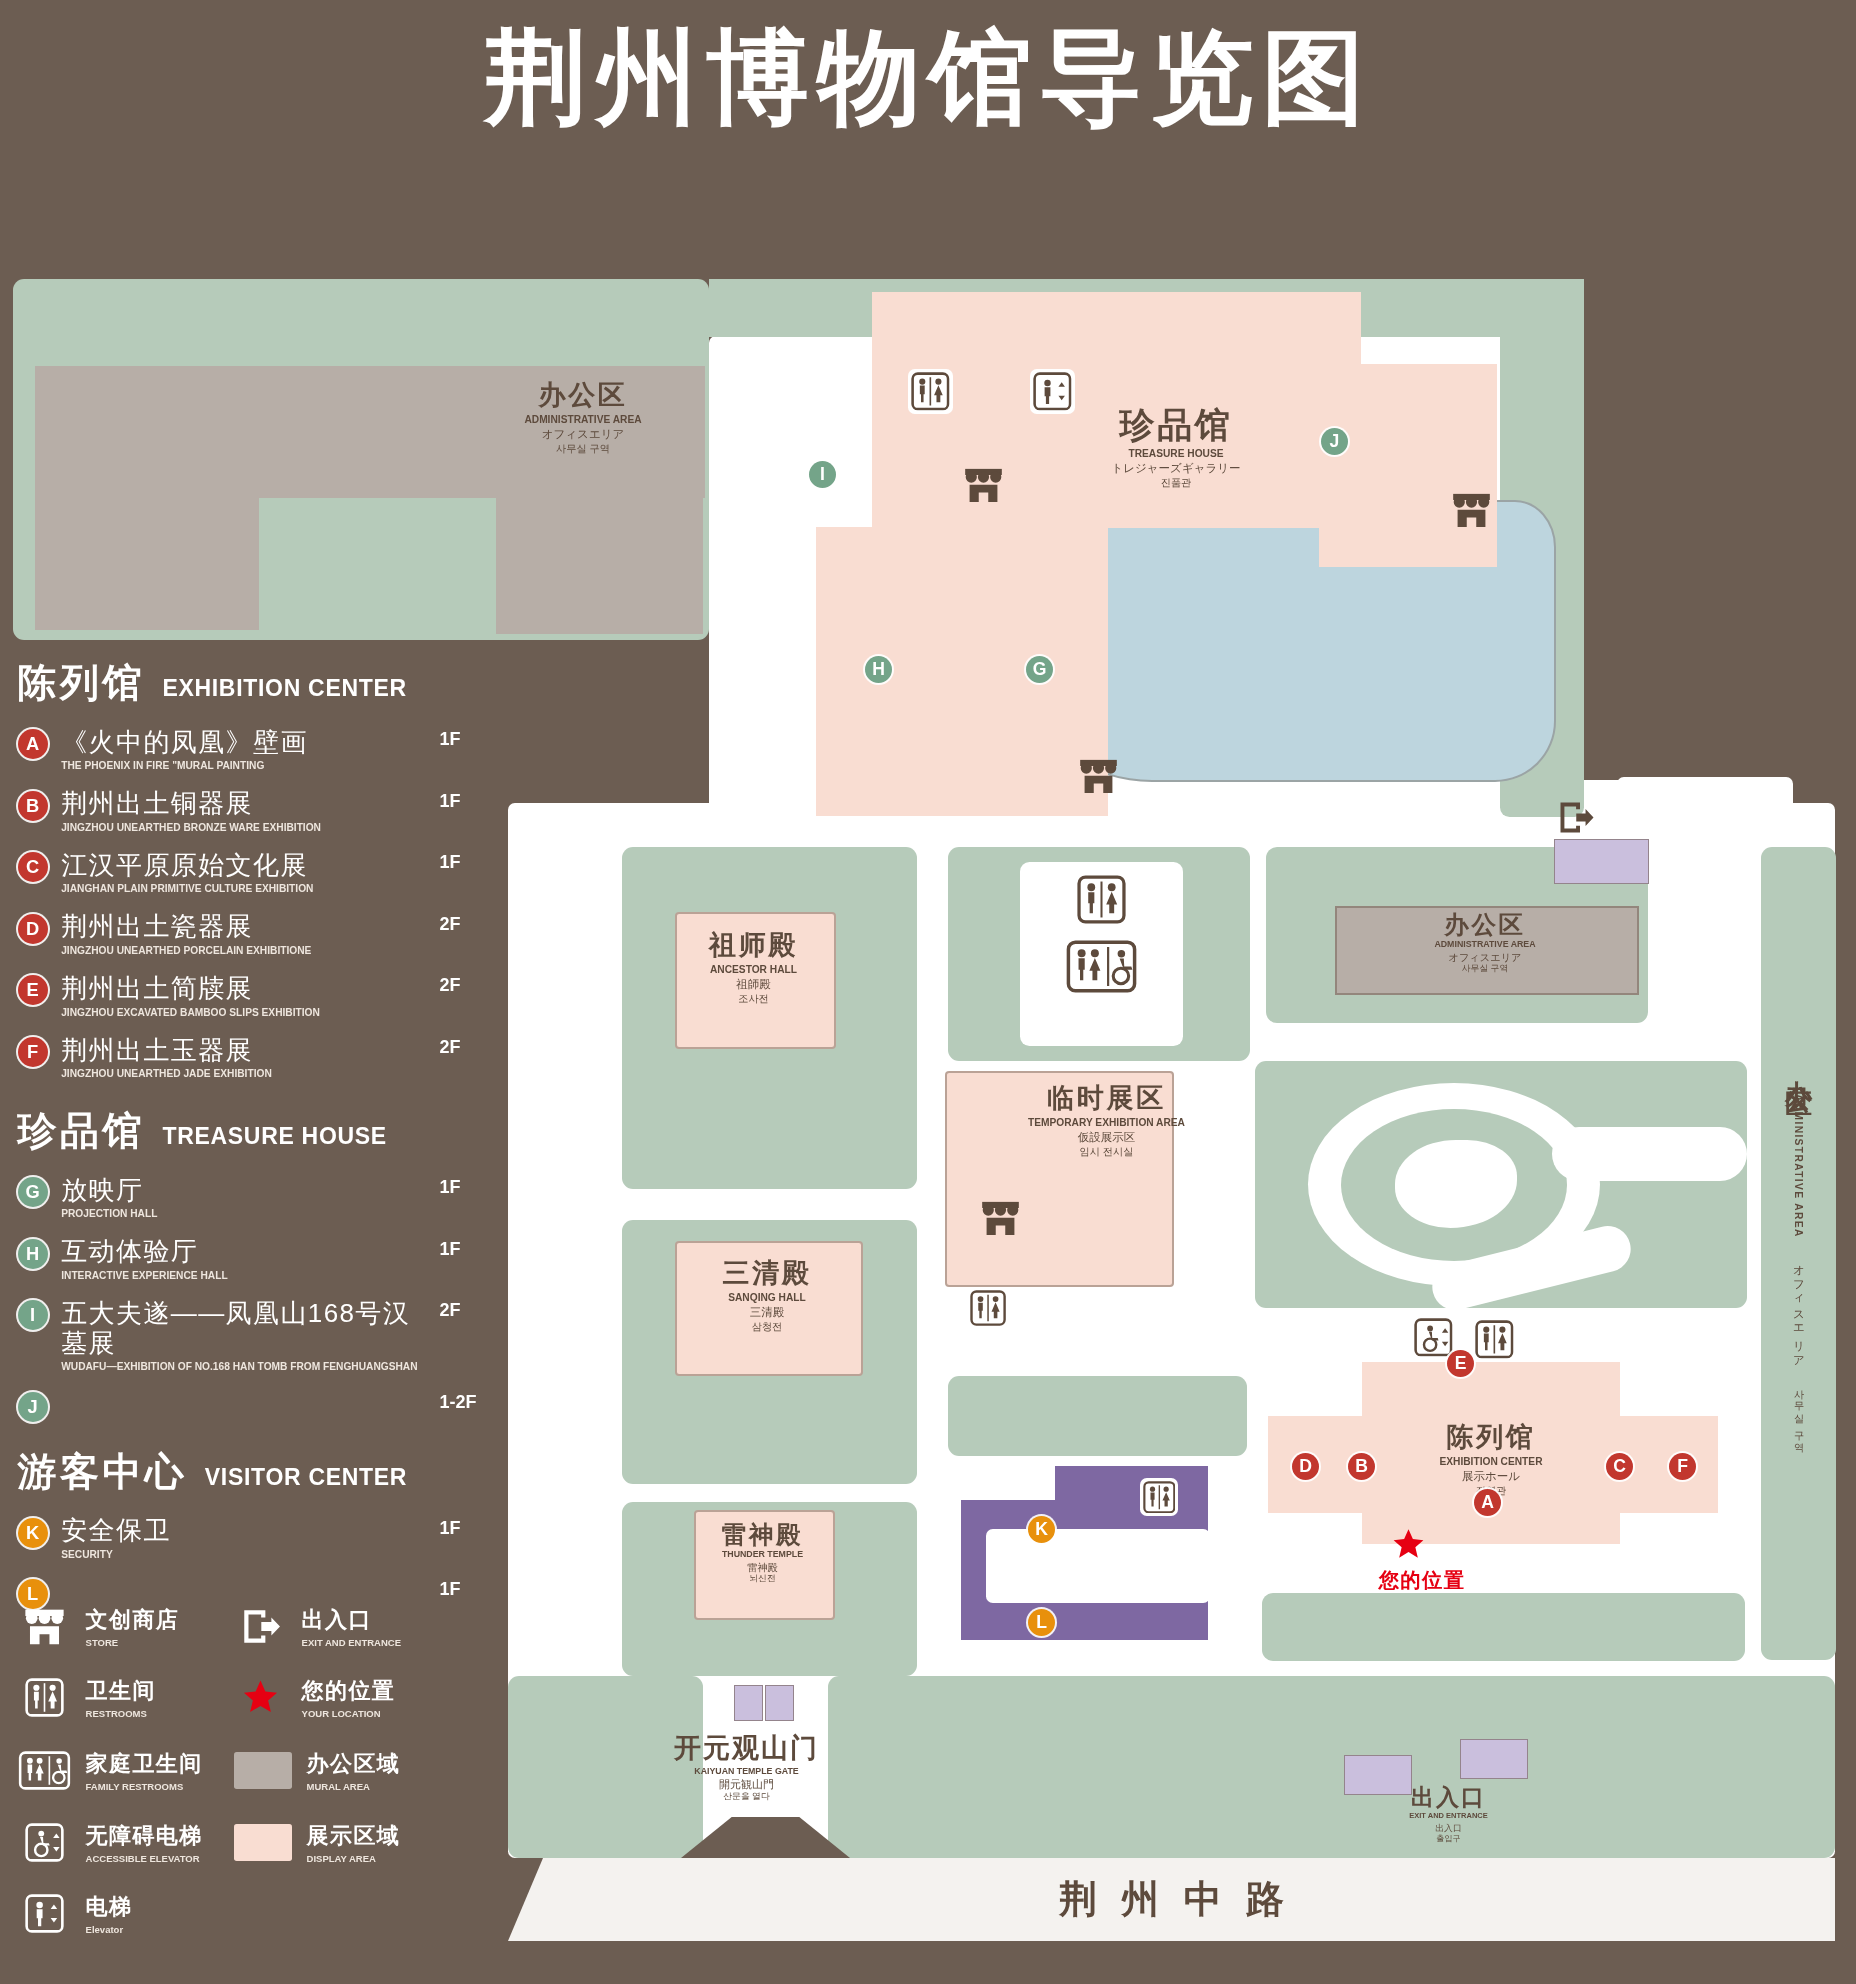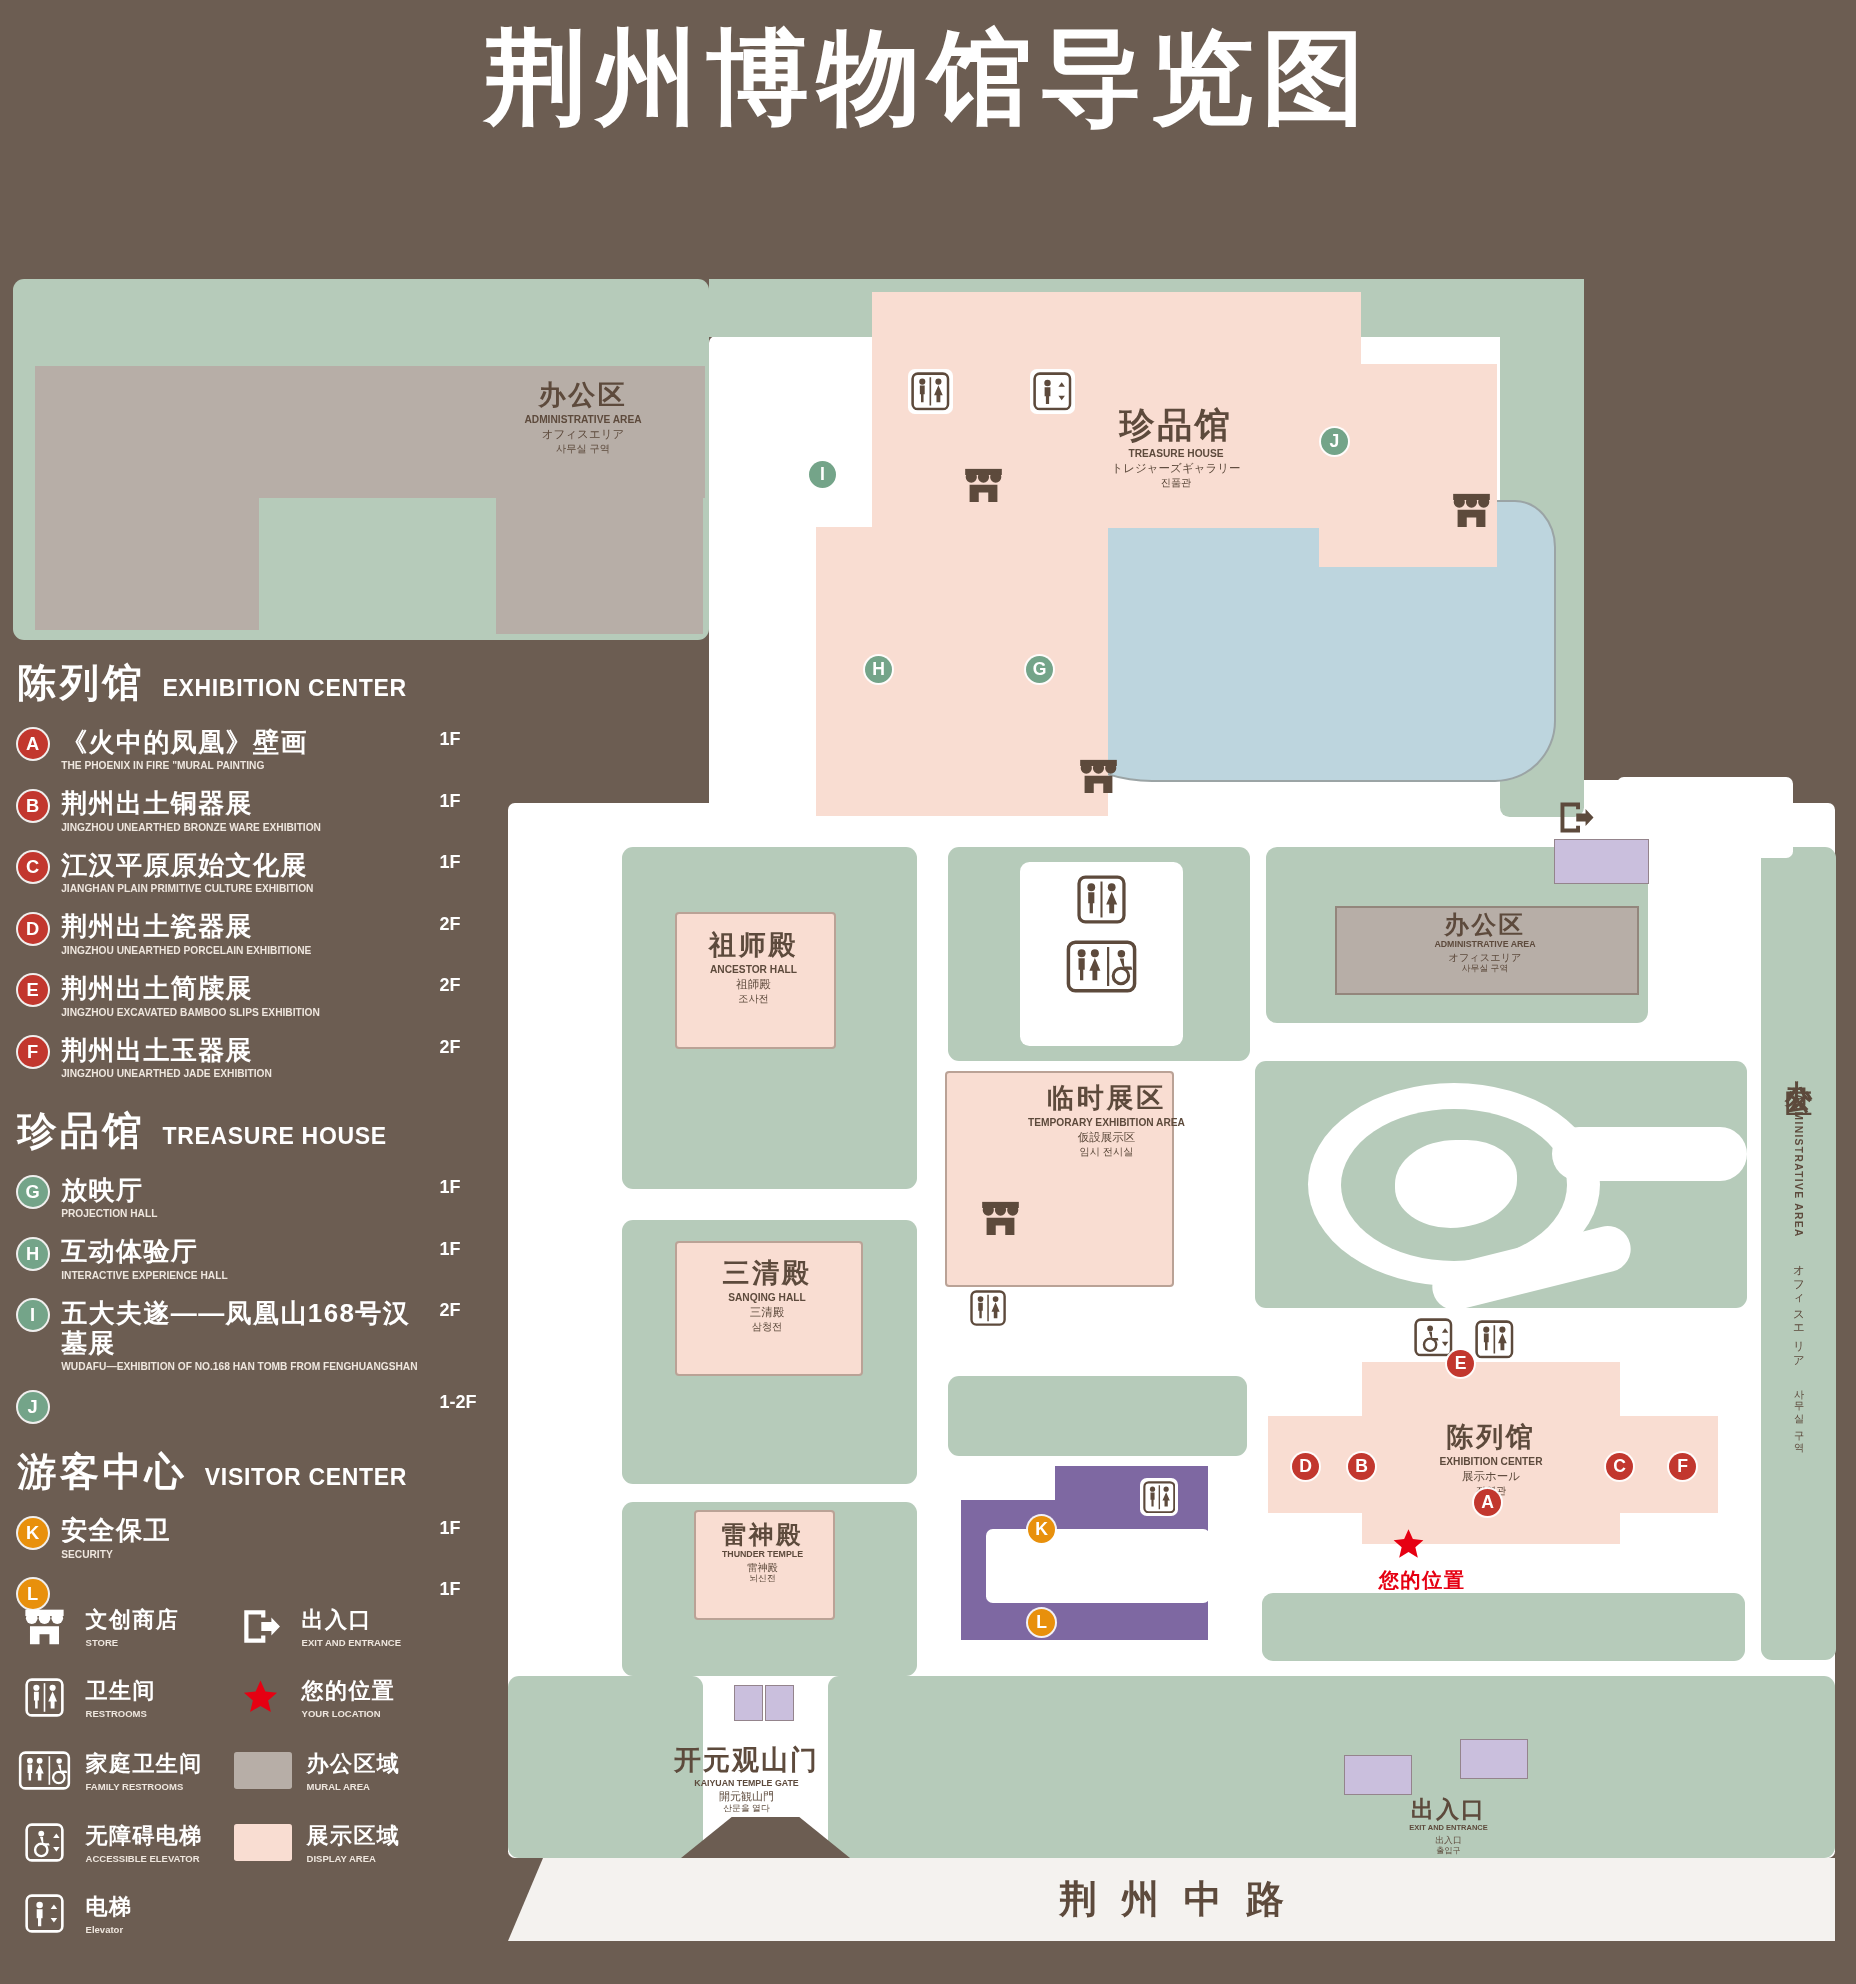--- a/index.html
+++ b/index.html
@@ -31,21 +31,21 @@
   .blabel .bk{font-size:10.2px;margin-top:1.4px;}
   .blabel.big .bz{font-size:35px;}
   .blabel.small .bz{font-size:27px;}
   .blabel.tiny .bz{font-size:24.4px;}
   .blabel.tiny .be{font-size:8.8px;margin-top:2px;}
   .blabel.tiny .bj{font-size:10.2px;margin-top:1.4px;}
   .blabel.tiny .bk{font-size:8.8px;}
   .blabel.white{color:#fff;}
 
   .exlabel{position:absolute;text-align:center;line-height:1.15;color:var(--ink);}
-  .exlabel .exz{font-size:27px;font-weight:700;letter-spacing:2px;margin-top:12px;}
+  .exlabel .exz{font-size:27px;font-weight:700;letter-spacing:2px;}
   .exlabel .exe{font-size:8.8px;font-weight:700;margin-top:2px;}
   .exlabel .exj{font-size:11px;margin-top:2px;}
   .exlabel .exk{font-size:8.8px;margin-top:0.7px;}
   .exlabel.white{color:#fff;}
   .exlabel.compact .exz{font-size:23px;}
   .exlabel.compact .exe{font-size:7.5px;}
   .exlabel.compact .exj{font-size:8.8px;}
   .exlabel.compact .exk{font-size:8.1px;}
 
   .marker{position:absolute;width:27px;height:27px;border-radius:50%;color:#fff;font-weight:700;font-size:17.6px;
@@ -73,21 +73,21 @@
   
   .legend{position:absolute;left:17.6px;top:656px;width:481px;color:#fff;}
   .lsec{display:flex;align-items:baseline;gap:17.6px;margin:23px 0 17.6px;}
   .lsec:first-child{margin-top:0;}
   .lsec-zh{font-size:39px;font-weight:700;letter-spacing:3.4px;}
   .lsec-en{font-size:23px;font-weight:700;letter-spacing:0.7px;}
   .lrow{position:relative;display:flex;gap:13.6px;margin-bottom:16.3px;}
   .lmark{width:30px;height:30px;border-radius:50%;color:#fff;font-weight:700;font-size:18.3px;flex:none;
          display:flex;align-items:center;justify-content:center;box-shadow:0 0 0 2px rgba(255,255,255,.9);margin-top:1.4px;}
   .ltext{flex:1;max-width:366px;}
-  .lzh{font-size:26px;font-weight:700;letter-spacing:1.4px;line-height:1.15;display:block;}
+  .lzh{font-size:26px;font-weight:400;letter-spacing:1.4px;line-height:1.15;display:block;}
   .len{font-size:10.2px;font-weight:700;color:#eee6de;display:block;margin-top:2.7px;line-height:1.25;}
   .lfloor{position:absolute;left:422px;top:1.4px;font-size:18px;font-weight:700;}
 
   .keys{position:absolute;left:17.6px;top:1605px;width:488px;color:#fff;}
   .kitem{position:absolute;display:flex;align-items:center;gap:15px;}
   .kicon{width:53px;height:41px;flex:none;display:flex;align-items:center;justify-content:center;color:#fff;}
   .kicon svg{width:43px;height:39px;}
   .kicon.wide svg{width:53px;}
   .kswatch{width:58px;height:37px;border-radius:2.7px;flex:none;}
   .kswatch.office{background:var(--gray);}

